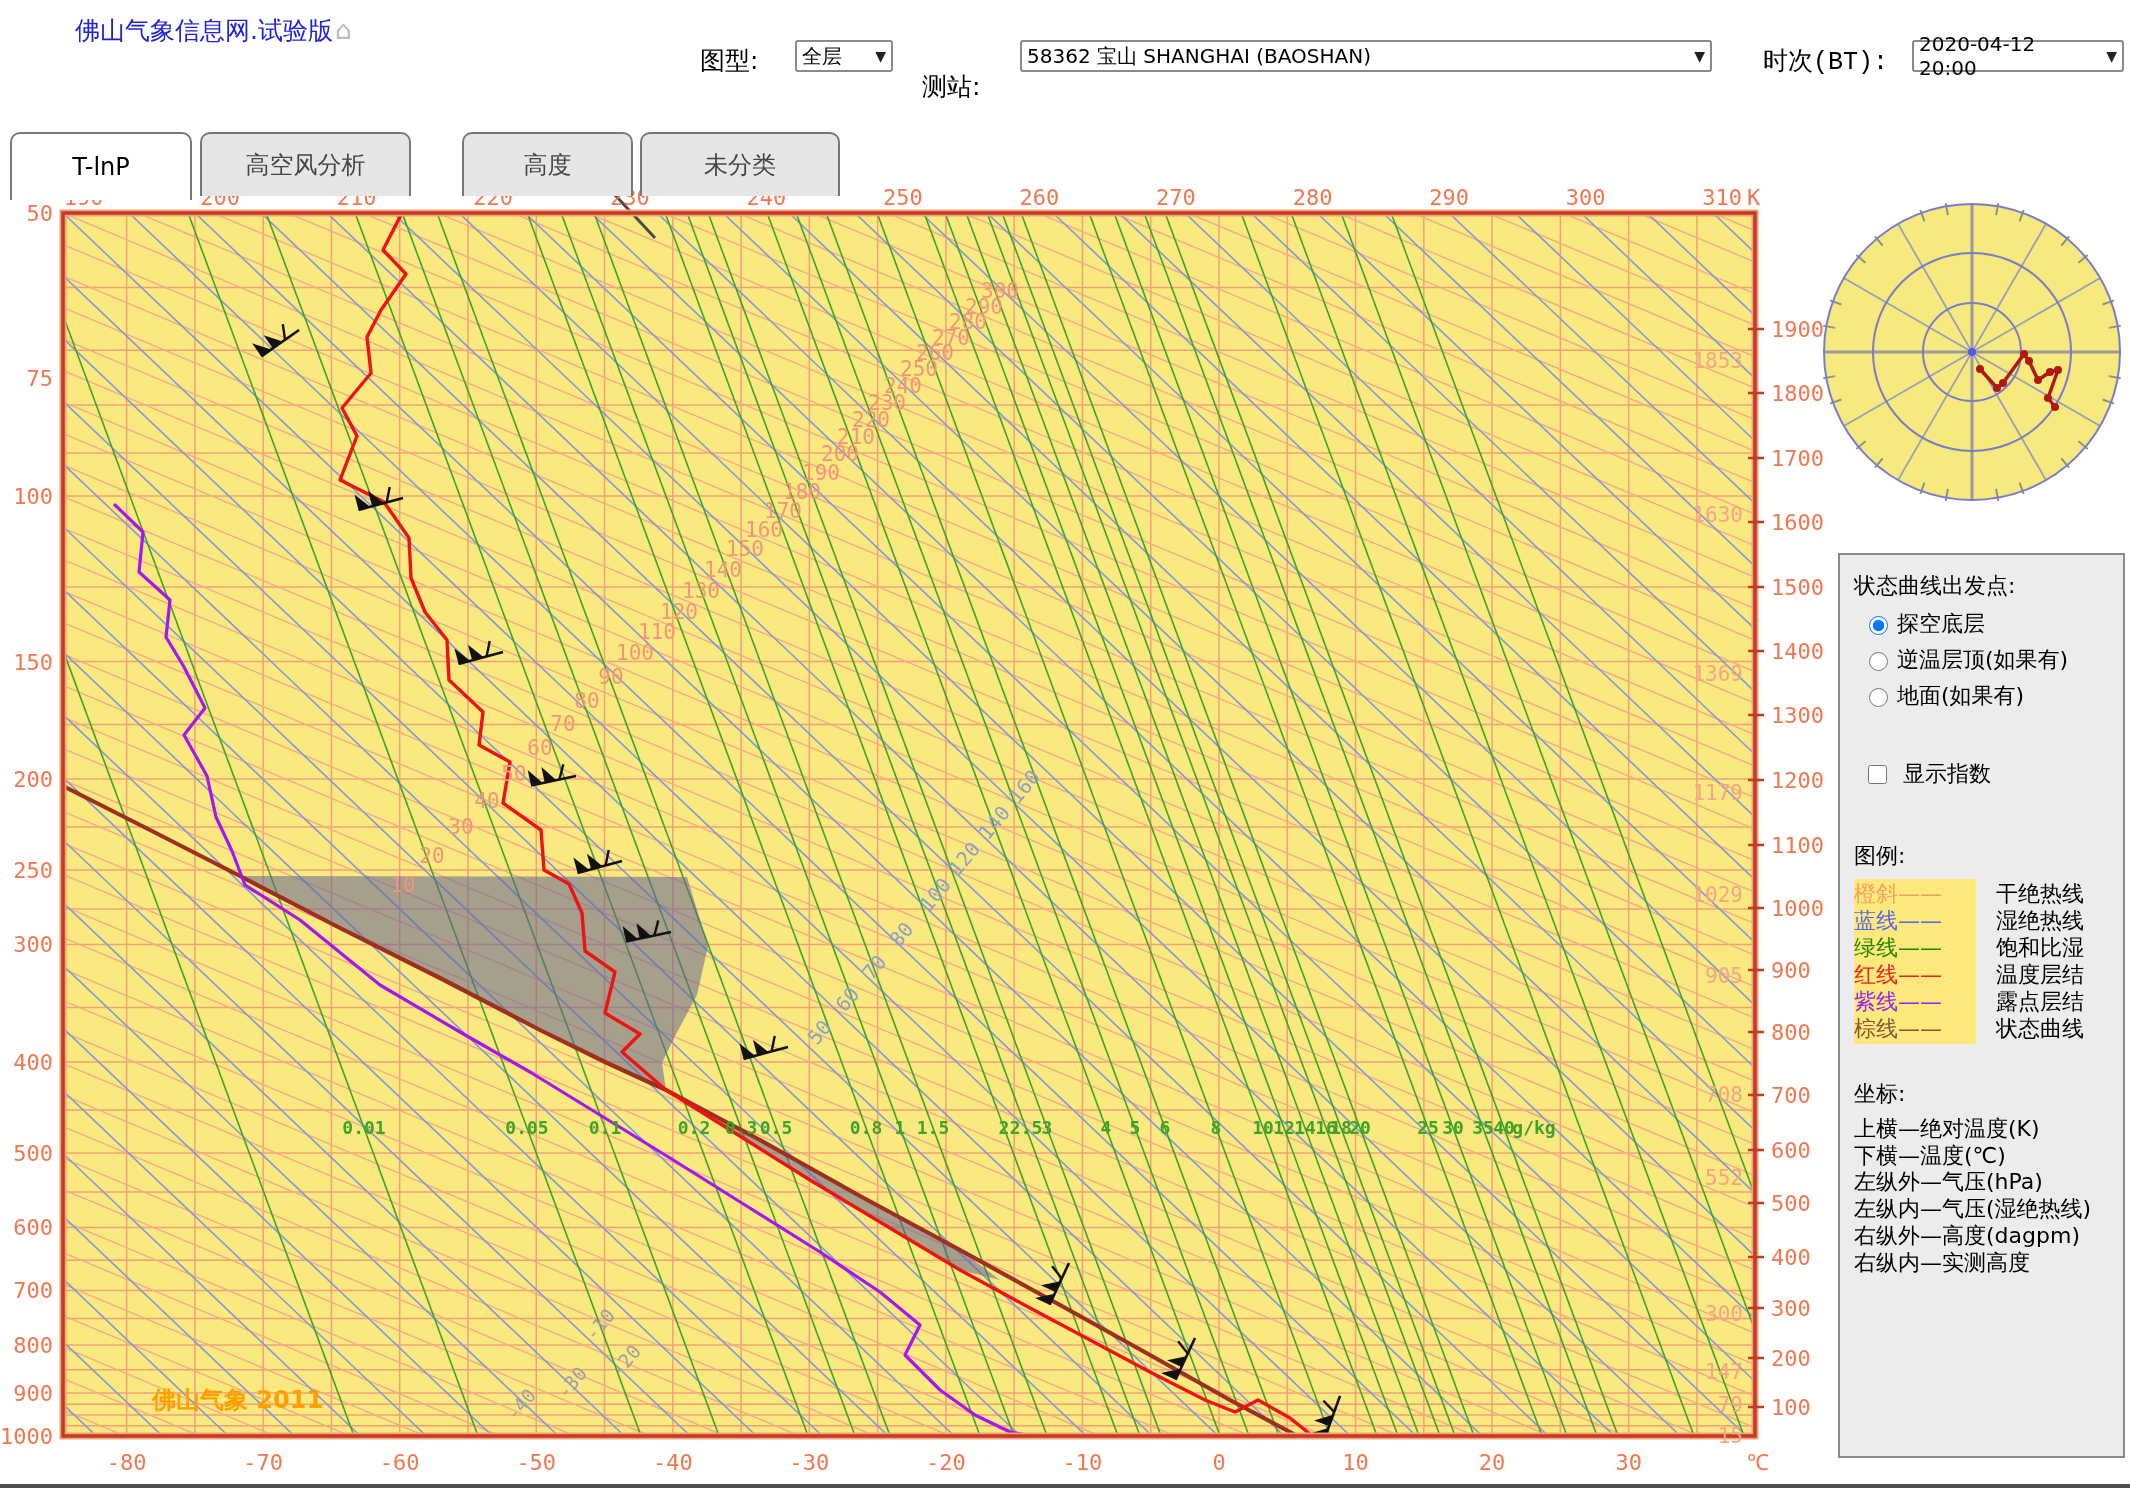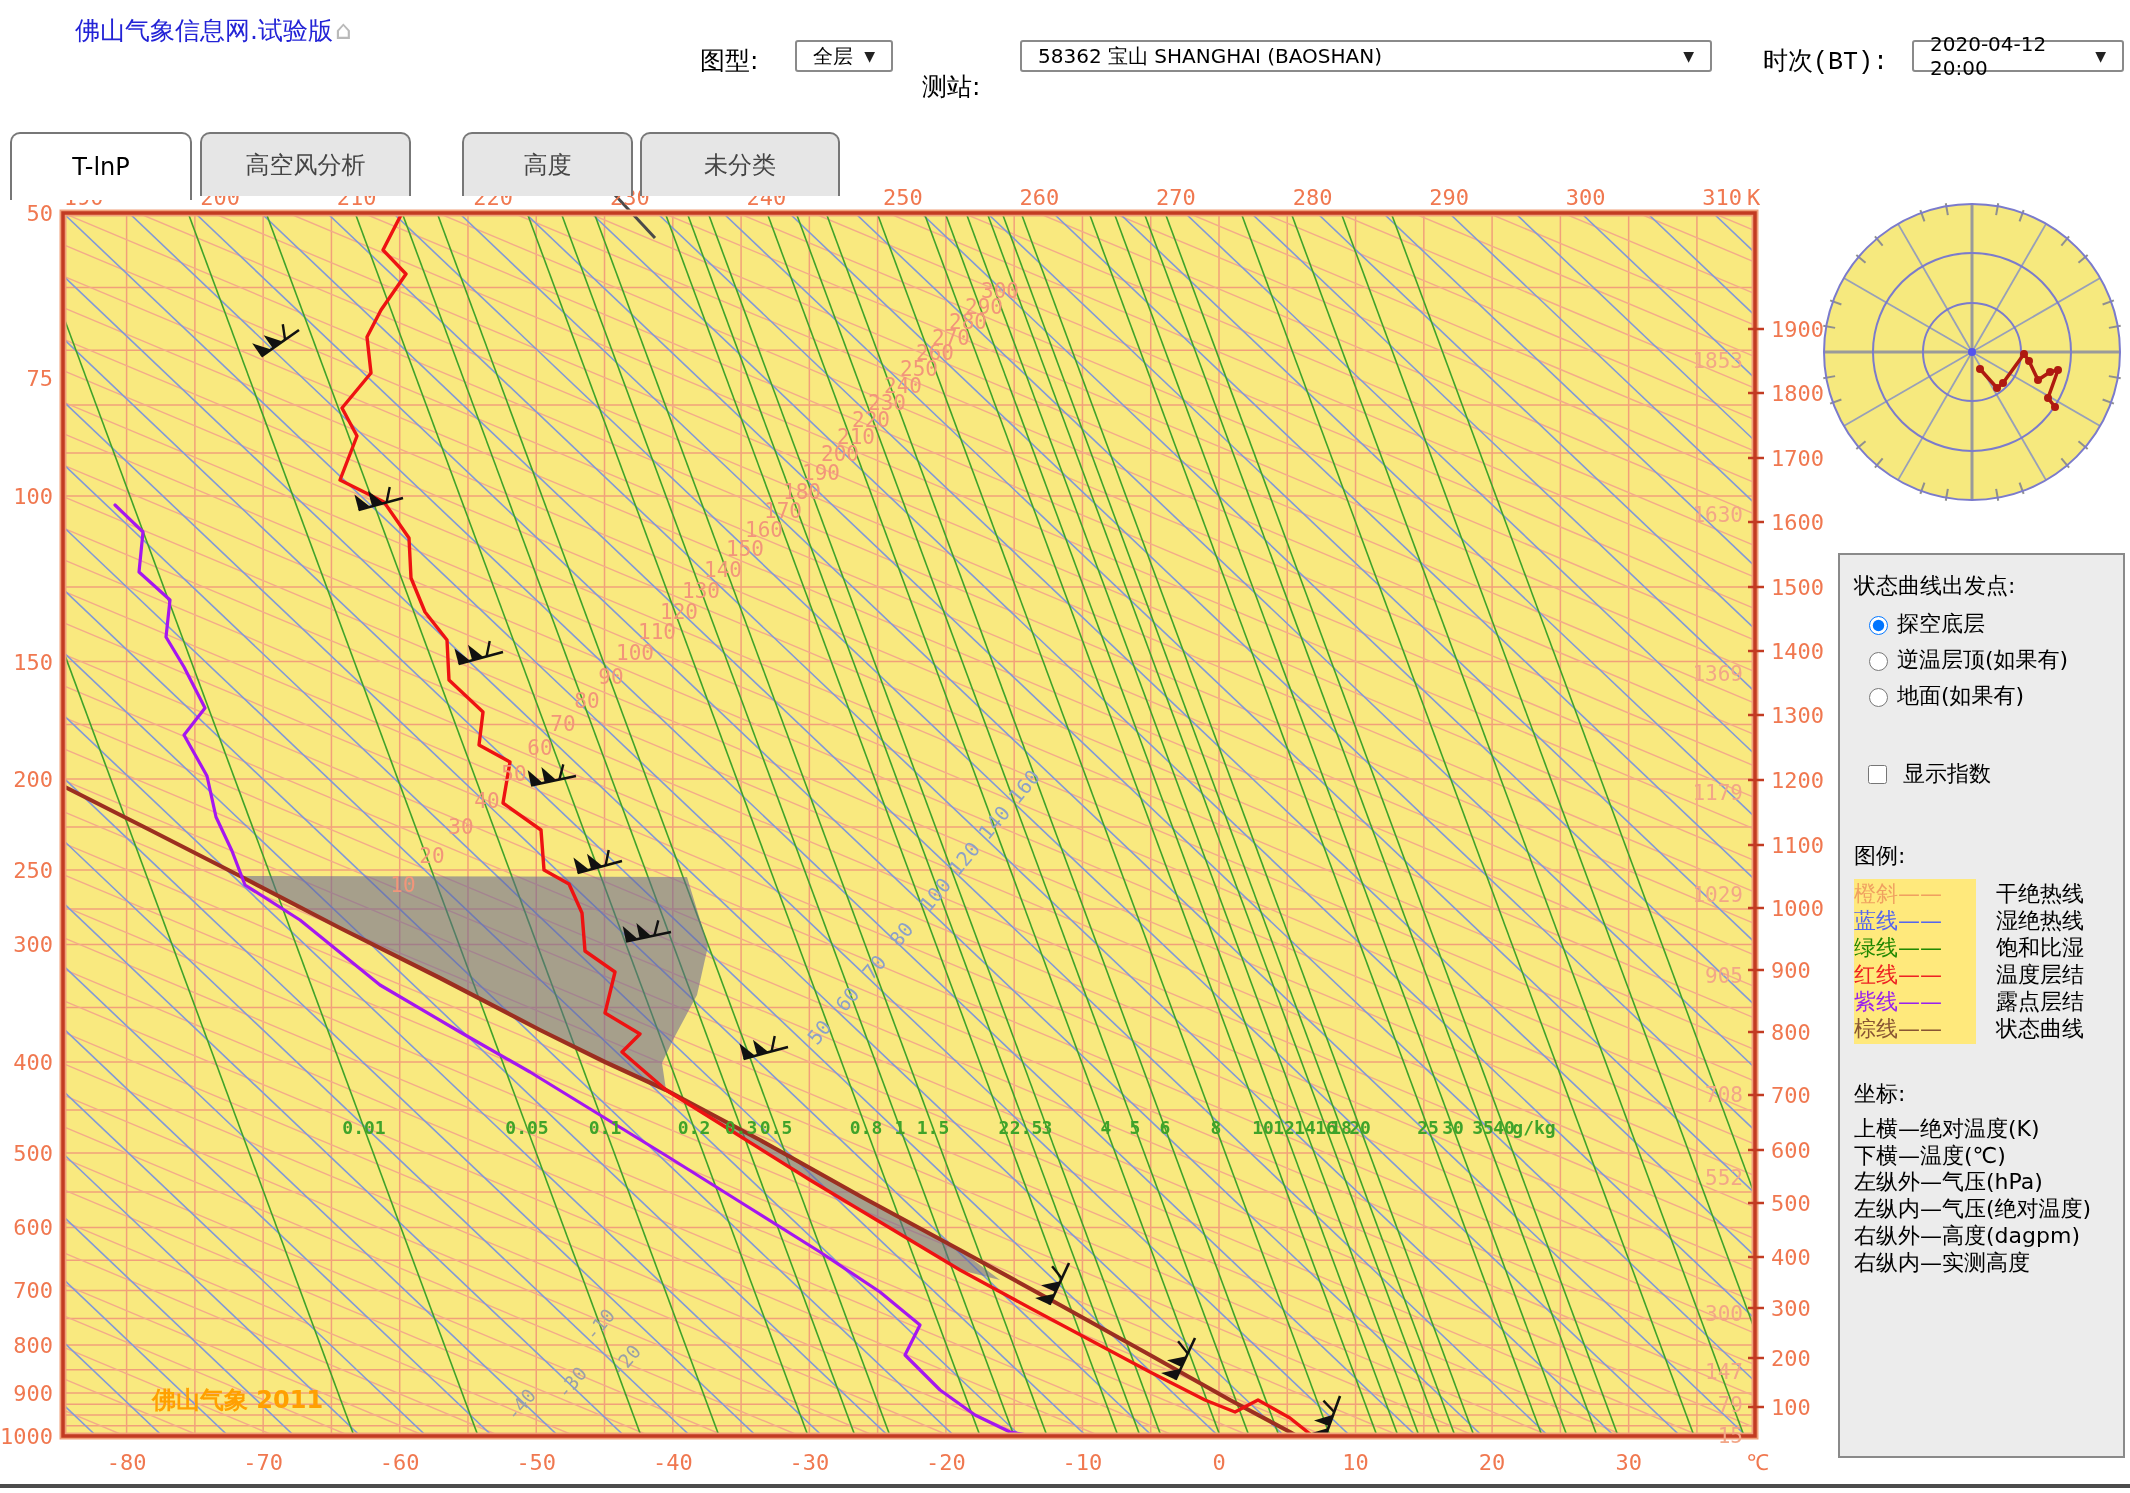--- a/index.html
+++ b/index.html
@@ -3,21 +3,21 @@
 <meta charset="utf-8">
 <style>
   html,body{margin:0;padding:0;background:#fff;font-family:"DejaVu Sans",sans-serif;}
   #page{position:relative;width:2130px;height:1493px;background:#fff;overflow:hidden;}
   #chart-svg{position:absolute;left:0;top:0;z-index:1;}
   .hdr-title{position:absolute;left:75px;top:14px;font-size:25px;color:#2323d6;z-index:3;cursor:pointer;}
   .home-ico{color:#b9b9b9;font-size:26px;margin-left:2px;}
   .hdr-sub{position:absolute;left:24px;top:58px;font-size:26px;color:#000;z-index:3;}
   .ctl-label{position:absolute;top:44px;font-size:25px;color:#000;z-index:3;}
   .sel{position:absolute;top:40px;height:32px;background:#fff;border:2px solid #8a8a8a;border-radius:3px;
-       font-size:20px;color:#000;display:flex;align-items:center;padding:0 16px;box-sizing:border-box;z-index:3;}
+       font-size:20px;color:#000;display:flex;align-items:center;padding:0 5px;box-sizing:border-box;z-index:3;}
   .sel .arr{margin-left:auto;font-size:14px;color:#222;padding-left:10px;}
   
   .tabbar{position:absolute;left:0;top:132px;height:68px;width:2130px;z-index:3;}
   .tab{position:absolute;top:0;height:64px;border:2px solid #777;border-bottom:none;border-radius:10px 10px 0 0;
        background:#e6e6e6;display:flex;align-items:center;justify-content:center;font-size:24px;color:#444;box-sizing:border-box;cursor:pointer;}
   .tab.active{background:#fff;color:#000;height:68px;}
   
   .panel{position:absolute;left:1838px;top:553px;width:287px;height:905px;background:#ececec;border:2px solid #8a8a8a;
          box-sizing:border-box;z-index:3;font-size:22px;color:#000;padding:16px 0 0 14px;}
   .panel .sec-title{font-size:22px;margin-bottom:8px;}
@@ -601,20 +601,20 @@
           <span class="legend-key" style="color: rgb(136, 85, 51);"><span>棕线</span><span>——</span></span>
           <span>状态曲线</span>
         </div>
     </div>
 
     <div class="coords-block">
       <div class="sec-title">坐标:</div>
       <div>上横—绝对温度(K)</div>
       <div>下横—温度(℃)</div>
       <div>左纵外—气压(hPa)</div>
-      <div>左纵内—气压(绝对温度)</div>
+      <div>左纵内—气压(湿绝热线)</div>
       <div>右纵外—高度(dagpm)</div>
       <div>右纵内—实测高度</div>
     </div>
   </div>
 
   <div class="page-bottom-line"></div>
 </div>
 
 </body></html>

